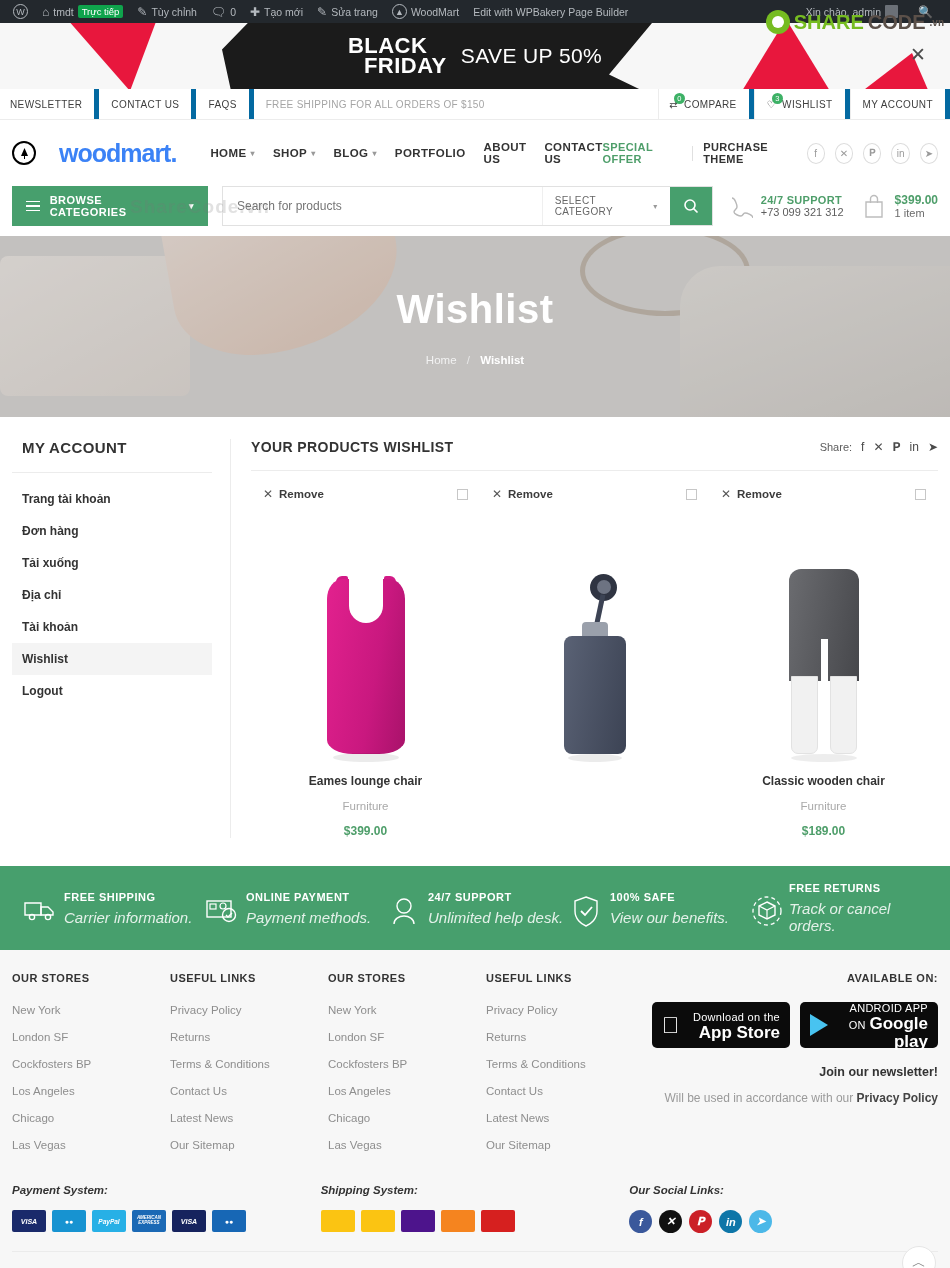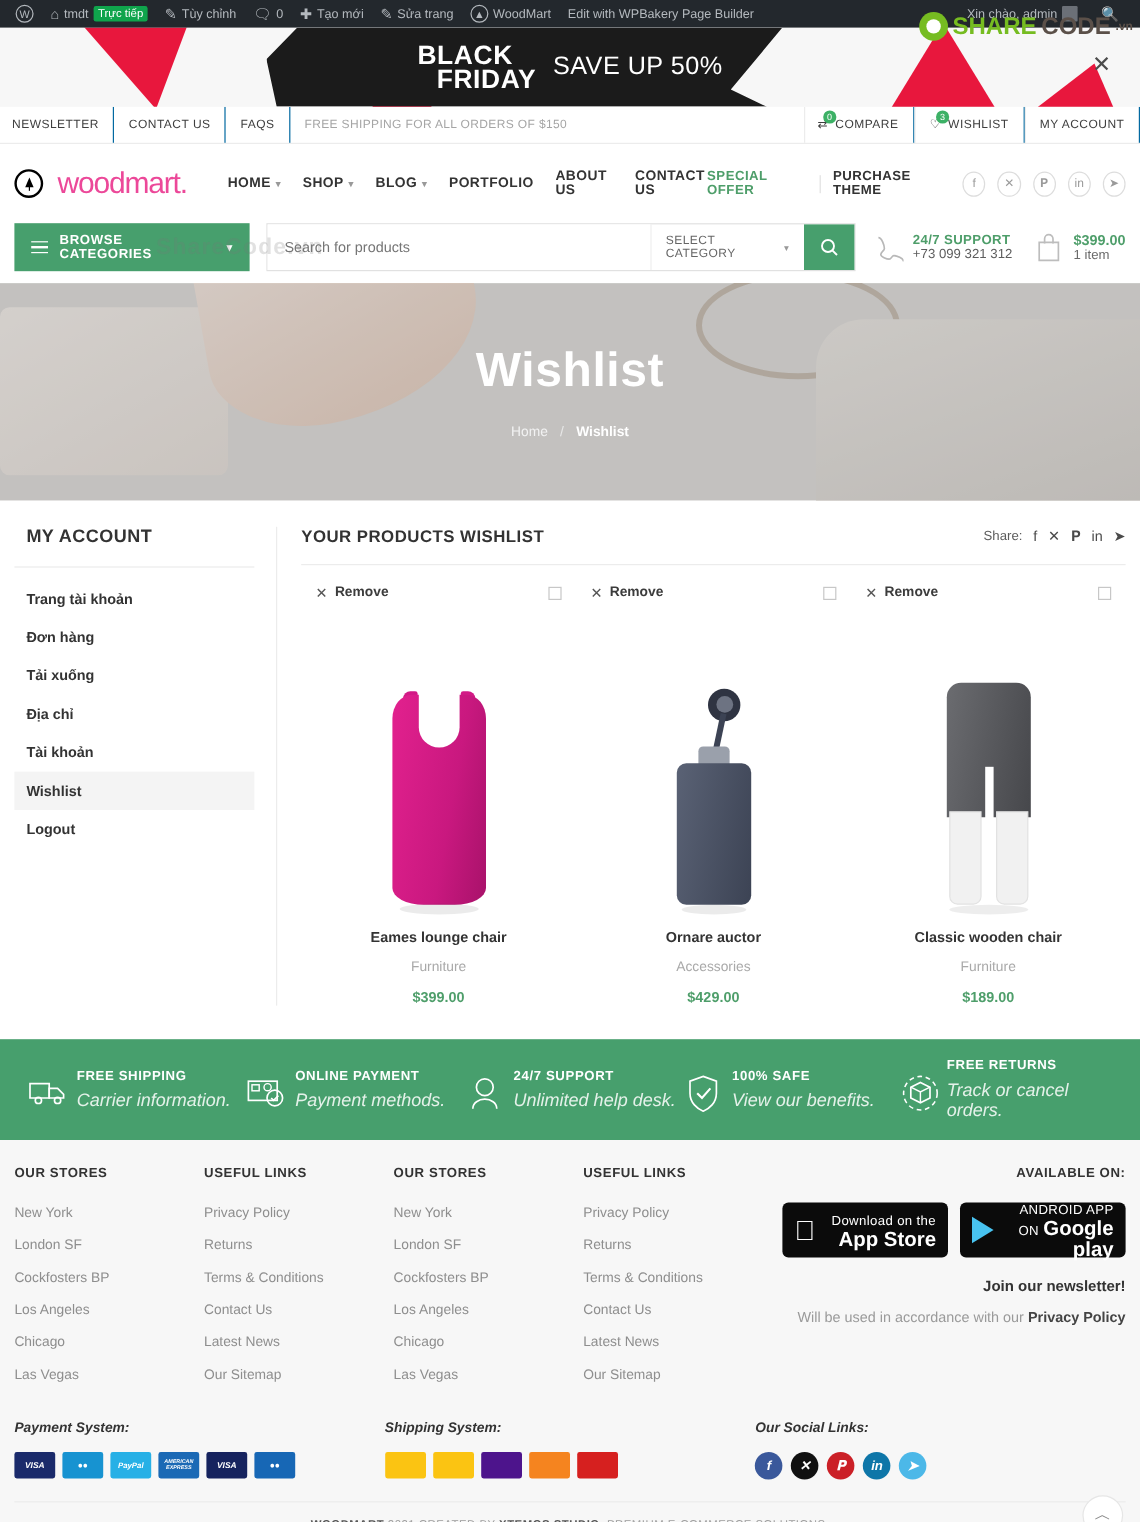--- a/index.html
+++ b/index.html
@@ -59,31 +59,31 @@
   .sc-share { color: #76bc21; }
   .sc-code { color: #5b5049; }
   .sc-vn { color: #5b5049; font-size: 10px; }
 
   
   .topbar {
     height: 31px; border-bottom: 1px solid #ececec; display: flex; align-items: stretch;
     font-size: 10px; letter-spacing: .4px; color: #3e3e3e; text-transform: uppercase;
   }
   .topbar .tb-links { display: flex; }
-  .topbar a.tb { display: flex; align-items: center; padding: 0 12px; color: #3e3e3e; text-decoration: none; border-right: 1px solid #0369a1; }
+  .topbar a.tb { display: flex; align-items: center; padding: 0 12px; color: #3e3e3e; text-decoration: none; border-right: 5px solid #0369a1; }
   .topbar a.tb:first-child { padding-left: 10px; }
   .tb-note { display: flex; align-items: center; padding: 0 12px; color: #a5a5a5; letter-spacing: .3px; }
   .tb-right { margin-left: auto; display: flex; }
   .tb-right .tb { border-right: none; border-left: 1px solid #ececec; gap: 6px; }
   .ic { position: relative; display: inline-flex; }
   .badge-g { position: absolute; top: -6px; right: -7px; background: #3db166; color: #fff; font-size: 7.5px; border-radius: 50%; width: 11px; height: 11px; display: flex; align-items: center; justify-content: center; }
 
   
   .header { height: 66px; display: flex; align-items: center; padding: 0 12px; }
-  .logo { display: flex; align-items: center; gap: 12px; font-size: 25px; font-weight: 400; letter-spacing: -1px; color: #ec4899; }
+  .logo { display: flex; align-items: center; gap: 23px; font-size: 25px; font-weight: 700; letter-spacing: -1px; color: #3b82f6; }
   .logo-mark { width: 24px; height: 24px; border-radius: 50%; border: 2px solid #000; display: flex; align-items: center; justify-content: center; }
   .logo-mark svg { display: block; }
   .mainnav { display: flex; align-items: center; gap: 18px; margin-left: 34px; font-size: 11.5px; font-weight: bold; letter-spacing: .4px; }
   .mainnav a { color: #333; text-decoration: none; display: flex; align-items: center; gap: 4px; }
   .caret { font-size: 8px; color: #999; }
   .header-right { margin-left: auto; display: flex; align-items: center; gap: 10px; }
   .special { color: #4e9e6a; font-size: 11px; font-weight: bold; letter-spacing: .4px; }
   .vdiv { width: 1px; height: 15px; background: #e0e0e0; }
   .purchase { color: #333; font-size: 11px; font-weight: bold; letter-spacing: .4px; }
   .soc-round { width: 21px; height: 21px; border-radius: 50%; border: 1px solid #ddd; display: flex; align-items: center; justify-content: center; color: #9a9a9a; font-size: 10px; }
@@ -490,25 +490,20 @@
           <div class="prod-img">
             <div class="flask">
               <span class="knob"></span>
                 <span class="knob2"></span>
                 <span class="rod"></span>
               <span class="cap"></span>
                 <span class="fbody"></span>
                 <span class="shadow"></span>
             </div>
           </div>
-          <div class="prod-meta">
-            <div class="name">Ornare auctor</div>
-            <div class="cat">Accessories</div>
-            <div class="price">$429.00</div>
-          </div>
         </div>
 
         <div class="wl-col">
           <div class="wl-top">
             <span class="remove">
               <span class="x">✕</span>
               <span>Remove</span>
             </span>
             <span class="cbx"></span>
           </div>

